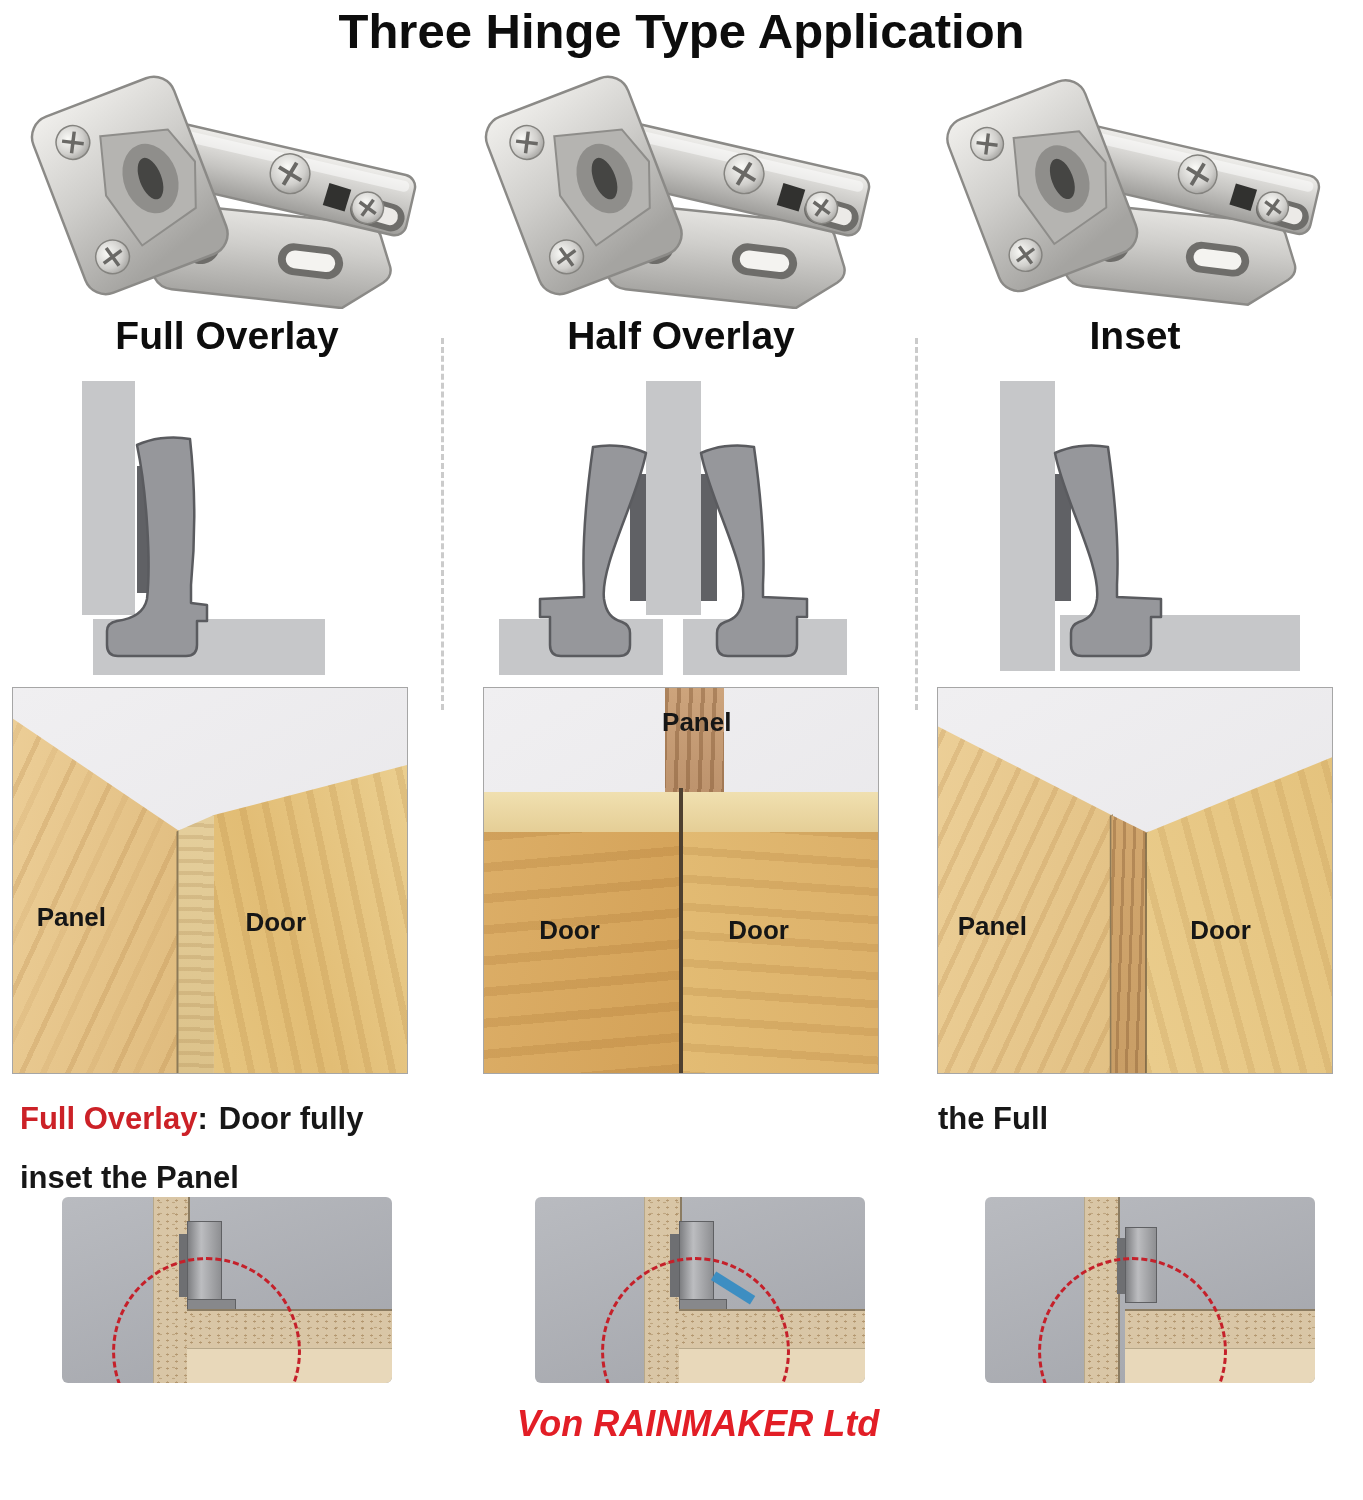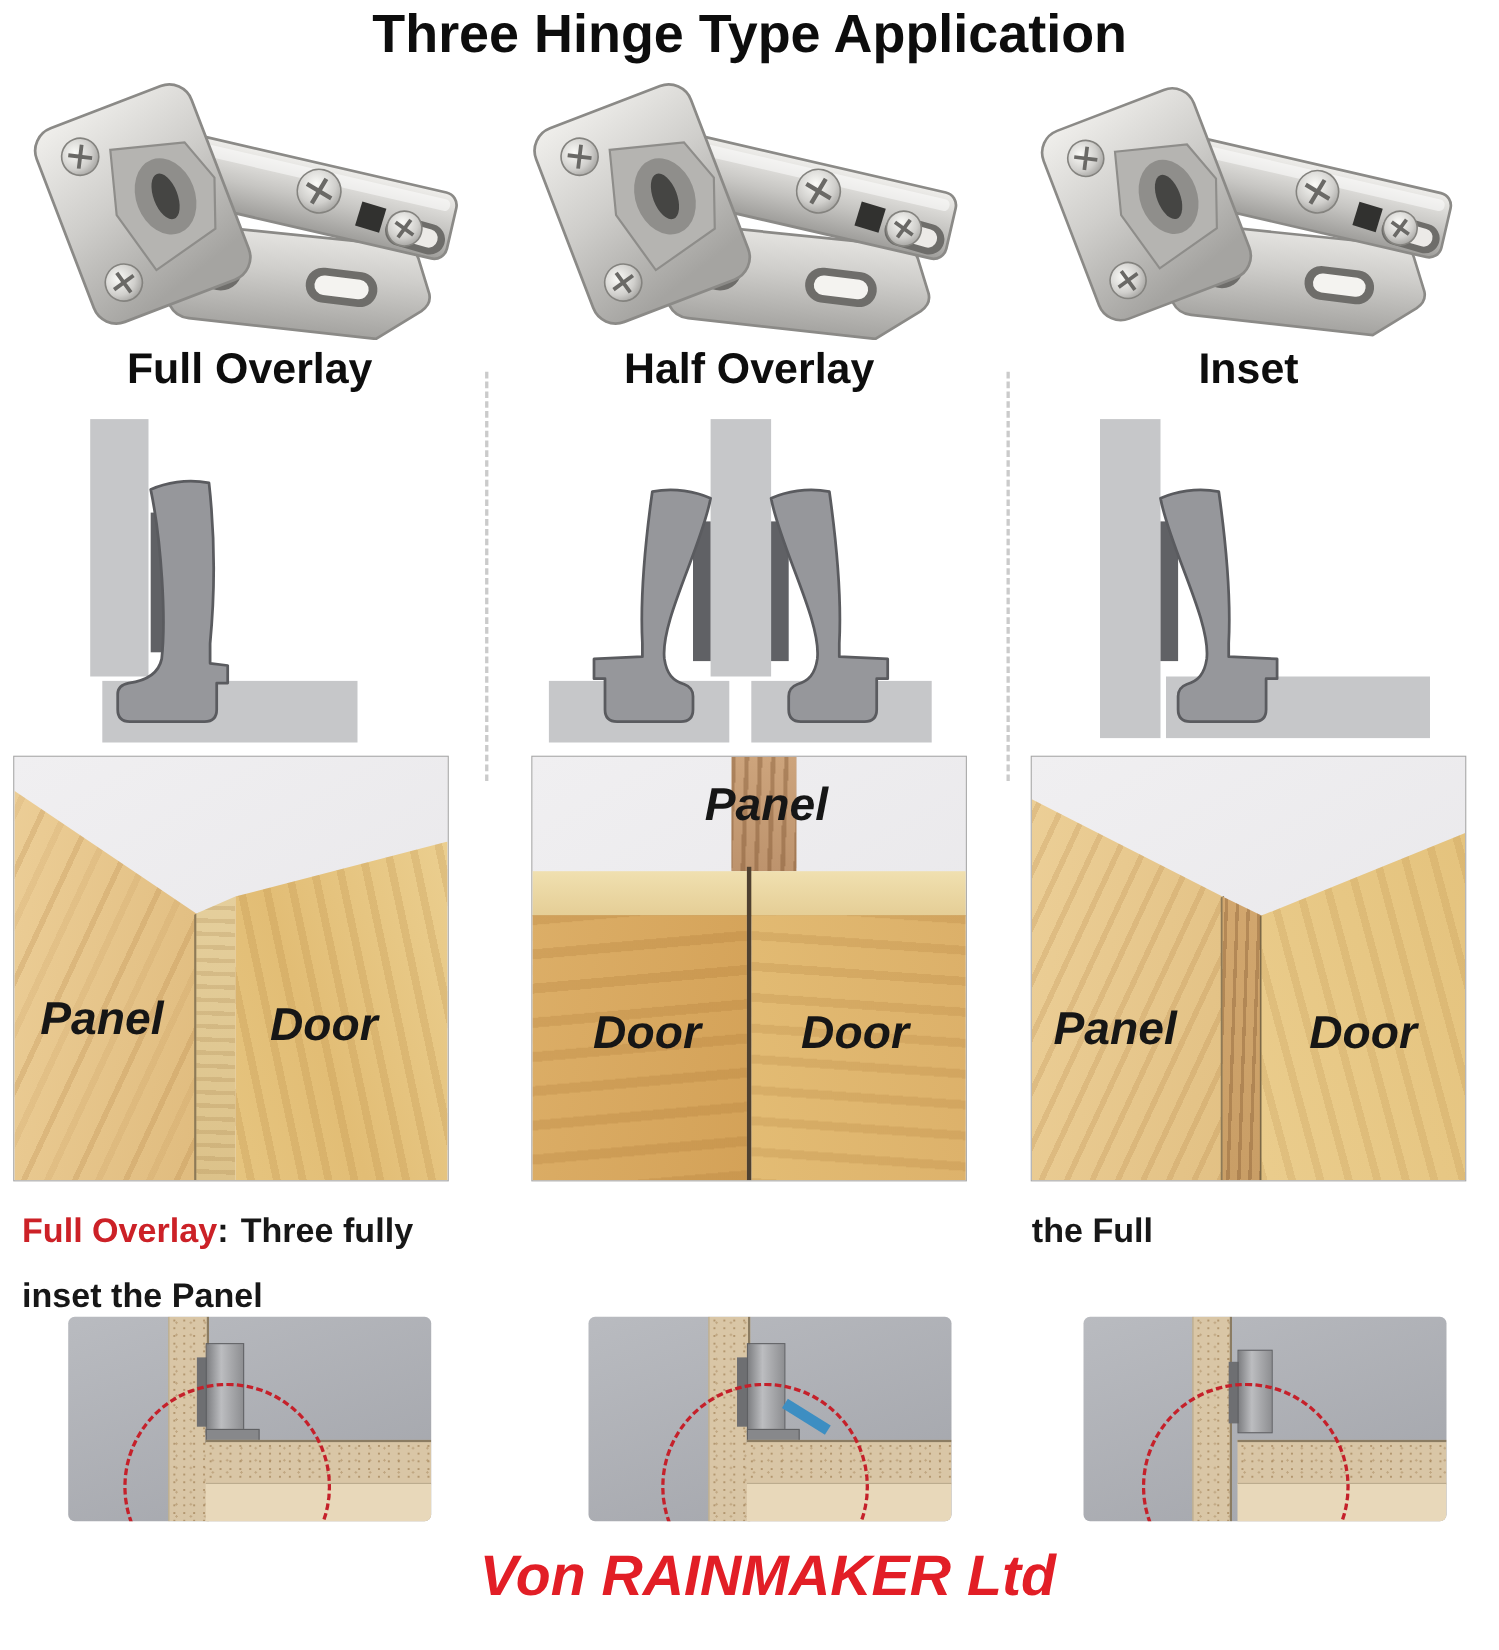--- a/index.html
+++ b/index.html
@@ -16,21 +16,21 @@
   .diagram{width:454px;height:320px;}
   .divider{position:absolute;top:338px;height:372px;width:0;border-left:3px dashed #cbcbcb;}
   .d1{left:441px;}.d2{left:915px;}
 
   
   .wood-row{height:392px;margin-top:4px;}
   .wood-row .col.first{justify-content:flex-start;padding-left:12px;box-sizing:border-box;}
   .wood-photo{width:394px;height:385px;border:1px solid #a6a6a6;position:relative;overflow:hidden;
               background:linear-gradient(150deg,#f0eff1,#e6e5e8);}
   .layer{position:absolute;inset:0;}
-  .wood-label{position:absolute;font-size:42px;font-weight:700;color:#161616;white-space:nowrap;font-style:italic;}
+  .wood-label{position:absolute;font-size:26px;font-weight:700;color:#161616;white-space:nowrap;}
 
   .w1-left{clip-path:polygon(0 8%,42% 37%,42% 100%,0 100%);
     background:repeating-linear-gradient(115deg,rgba(171,118,55,.20) 0 5px,rgba(0,0,0,0) 5px 19px,rgba(171,118,55,.10) 19px 25px,rgba(0,0,0,0) 25px 42px),
                linear-gradient(100deg,#ecce97,#dfba7c 55%,#e9c98e);}
   .w1-seam{clip-path:polygon(41.5% 37.3%,42.5% 36.8%,42.5% 100%,41.5% 100%);background:#8d7a57;}
   .w1-edge{clip-path:polygon(42% 37%,51% 33%,51% 100%,42% 100%);
     background:repeating-linear-gradient(2deg,rgba(150,110,55,.18) 0 4px,rgba(0,0,0,0) 4px 12px),
                linear-gradient(#e9d5a5,#dcc28a);}
   .w1-door{clip-path:polygon(51% 33%,100% 20%,100% 100%,51% 100%);
     background:repeating-linear-gradient(78deg,rgba(168,118,50,.17) 0 7px,rgba(0,0,0,0) 7px 23px),
@@ -81,21 +81,21 @@
     background-size:9px 7px,13px 11px;}
   .vboard{position:absolute;top:0;bottom:0;border-right:2px solid #8b7c62;border-left:1px solid #b7a88a;}
   .shelf{position:absolute;right:0;height:21%;top:60%;border-top:2px solid #8b7c62;}
   .shelf-solid{position:absolute;right:0;height:20%;top:81%;background:#e8d8ba;border-top:1px solid #b7a88a;}
   .bh-plate{position:absolute;background:#6e6f72;}
   .bh-arm{position:absolute;background:linear-gradient(90deg,#7e7f82,#bcbdc0 40%,#8e8f92);border:1px solid #5f6063;}
   .bh-foot{position:absolute;background:#87888b;border:1px solid #5f6063;}
   .bh-blue{position:absolute;background:#3d8ec2;transform:rotate(32deg);}
   .bcircle{position:absolute;width:55.5%;aspect-ratio:1/1;border:3px dashed #c5202a;border-radius:50%;}
 
-  .footer{margin-top:14px;text-align:center;font-size:52px;font-weight:700;font-style:italic;color:#e21e26;margin-left:33px;}
+  .footer{margin-top:14px;text-align:center;font-size:36px;font-weight:700;font-style:italic;color:#e21e26;margin-left:33px;}
 </style>
 </head>
 <body>
 
 <svg width="0" height="0" style="position:absolute" aria-hidden="true">
   <defs>
     <linearGradient id="gPlate" x1="0" y1="0" x2="0.25" y2="1">
       <stop offset="0" stop-color="#f1f0ed"></stop>
         <stop offset="0.5" stop-color="#cfcecb"></stop>
         <stop offset="1" stop-color="#a5a4a1"></stop>
@@ -266,21 +266,21 @@
         <div class="layer w3-door"></div>
         <span class="wood-label" style="left:5%;top:58%;">Panel</span>
         <span class="wood-label" style="left:64%;top:59%;">Door</span>
       </div>
     </div>
   </div>
 
   <div class="row caption-row">
     <div class="col">
       <div class="caption">
-        <div><span class="cap-term">Full Overlay</span><span class="cap-colon">:</span><span class="cap-rest">Three fully</span></div>
+        <div><span class="cap-term">Full Overlay</span><span class="cap-colon">:</span><span class="cap-rest">Door fully</span></div>
         <div>inset the Panel</div>
       </div>
     </div>
     <div class="col">
       <div class="caption">
       </div>
     </div>
     <div class="col">
       <div class="caption" style="padding-left:30px;">
         <div>the Full</div>

